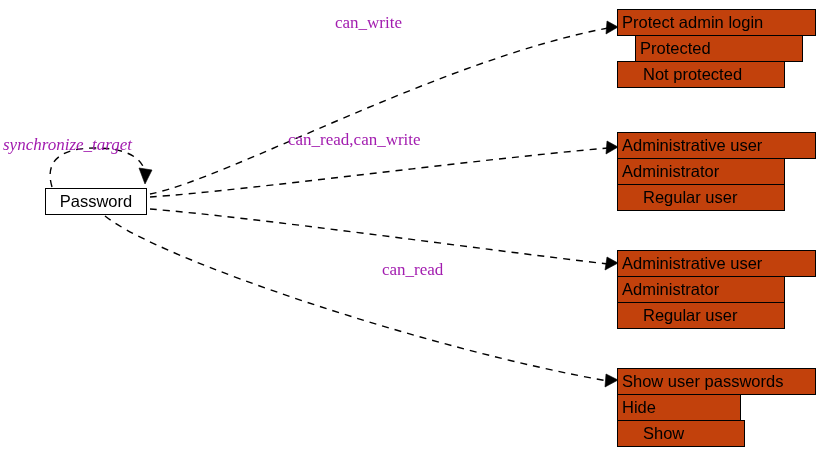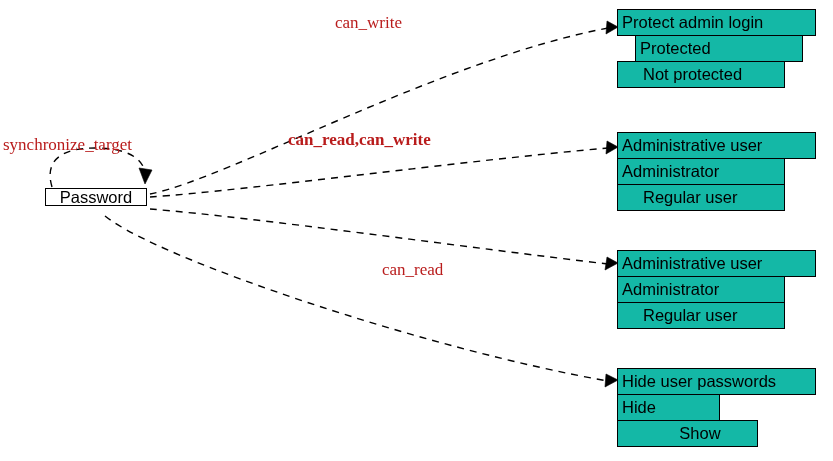--- a/index.html
+++ b/index.html
@@ -30,32 +30,32 @@
   }
   .arrow-head {
     fill: #000000;
     stroke: #000000;
     stroke-width: 0.6;
   }
   .edge-label {
     position: absolute;
     font-family: "Liberation Serif", serif;
     font-size: 17px;
-    color: #b91c1c;
+    color: #a21caf;
     white-space: nowrap;
     line-height: 1;
   }
   .record-node {
     position: absolute;
   }
   .rec-cell {
     position: absolute;
     box-sizing: border-box;
     border: 1.5px solid #000000;
-    background: #14b8a6;
+    background: #c2410c;
     font-family: "Liberation Sans", sans-serif;
     font-size: 16.5px;
     color: #000000;
     line-height: 1;
     display: flex;
     align-items: center;
     padding-left: 4px;
     white-space: nowrap;
     overflow: hidden;
   }
@@ -96,21 +96,21 @@
     <path class="edge-path" d="M 150,197 C 250,190 470,160 608,148"></path>
     <polygon class="arrow-head" points="607,141 618,147 606,154"></polygon>
 
     <path class="edge-path" d="M 150,209 C 260,218 470,248 608,264"></path>
     <polygon class="arrow-head" points="607,257 618,263 605,270"></polygon>
 
     <path class="edge-path" d="M 105,216 C 160,260 430,350 608,381"></path>
     <polygon class="arrow-head" points="606,374 618,380 605,387"></polygon>
   </svg>
 
-  <div class="simple-node" style="left:45px; top:188px; width:102px; height:18px;text-align:right;">
+  <div class="simple-node" style="left:45px; top:188px; width:102px; height:27px;text-align:right;">
     <span>Password</span>
   </div>
 
   <div class="record-node" style="left:617px; top:9px; width:199px; height:79px;">
     <div class="rec-cell rec-head" style="left:0; width:199px;">
       <span>Protect admin login</span>
     </div>
     <div class="rec-cell rec-row1" style="left:18px; width:168px;">
       <span>Protected</span>
     </div>
@@ -138,32 +138,32 @@
     <div class="rec-cell rec-row1" style="left:0; width:168px;">
       <span>Administrator</span>
     </div>
     <div class="rec-cell rec-row2" style="left:0; width:168px;">
       <span>Regular user</span>
     </div>
   </div>
 
   <div class="record-node" style="left:617px; top:368px; width:199px; height:79px;">
     <div class="rec-cell rec-head" style="left:0; width:199px;">
-      <span>Hide user passwords</span>
+      <span>Show user passwords</span>
     </div>
-    <div class="rec-cell rec-row1" style="left:0; width:103px;">
+    <div class="rec-cell rec-row1" style="left:0; width:124px;">
       <span>Hide</span>
     </div>
-    <div class="rec-cell rec-row2" style="left:0; width:141px;justify-content:center;">
+    <div class="rec-cell rec-row2" style="left:0; width:128px;">
       <span>Show</span>
     </div>
   </div>
 
-  <div class="edge-label" style="left:3px; top:136px;">synchronize_target</div>
+  <div class="edge-label" style="left:3px; top:136px;font-style:italic;">synchronize_target</div>
 
   <div class="edge-label" style="left:335px; top:14px;">can_write</div>
 
-  <div class="edge-label" style="left:288px; top:131px;font-weight:bold;">can_read,can_write</div>
+  <div class="edge-label" style="left:288px; top:131px;">can_read,can_write</div>
 
 
   <div class="edge-label" style="left:341px; top:261px;margin-left:41px;">can_read</div>
 
 </div>
 
 </body></html>

